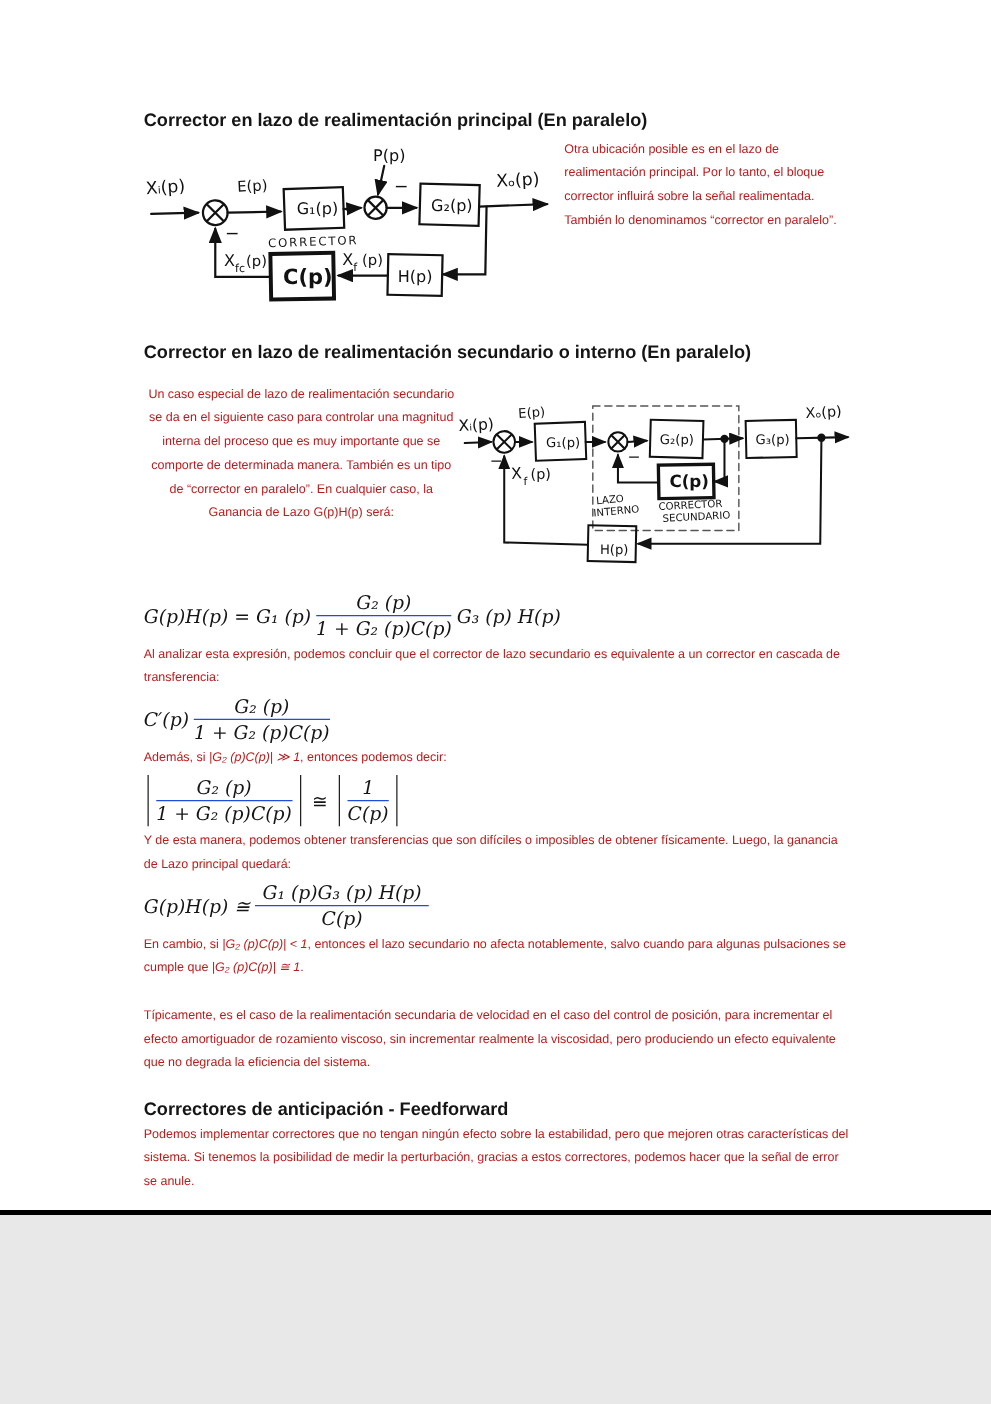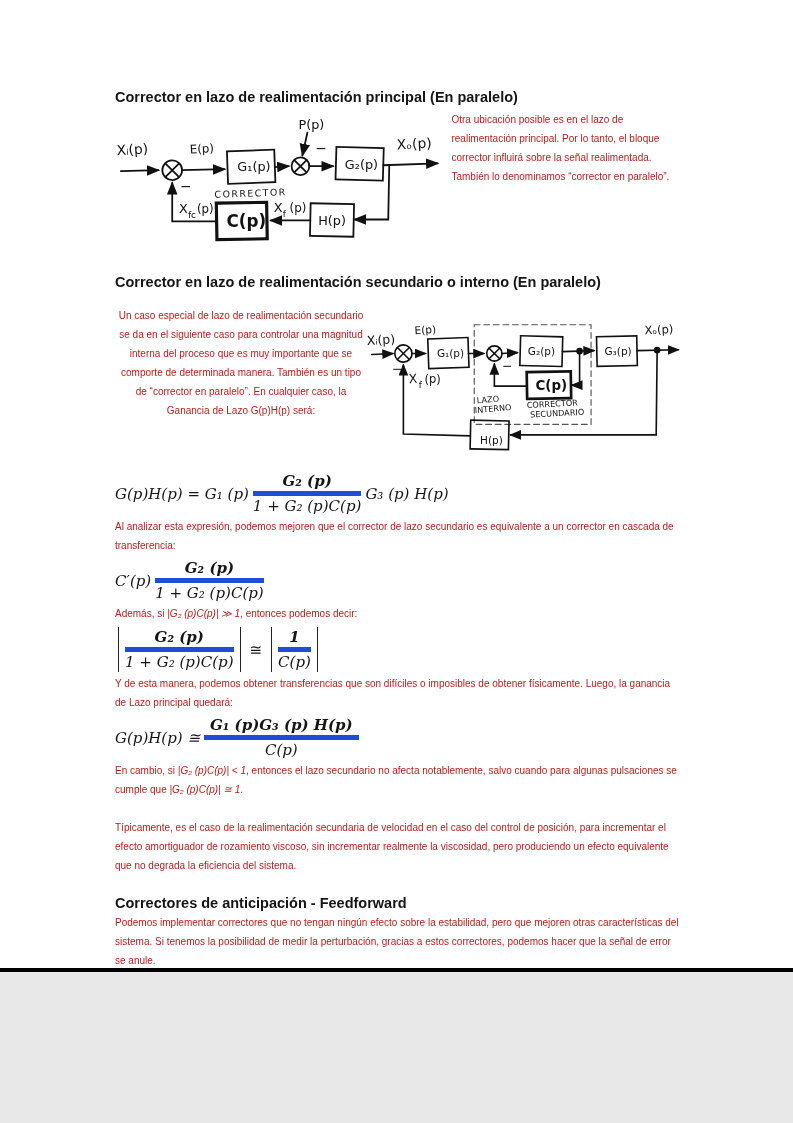--- a/index.html
+++ b/index.html
@@ -27,21 +27,21 @@
   svg text{font-family:"DejaVu Sans",sans-serif;fill:#111;}
   .h2gap{margin-top:13px;}
   
   .eq{
     display:flex;align-items:center;
     font-family:"DejaVu Serif","Liberation Serif",serif;
     font-style:italic;font-size:15px;color:#151515;
     margin:4px 0 2px 0;
   }
   .frac{display:inline-flex;flex-direction:column;text-align:center;margin:0 4px;}
-  .frac .num{border-bottom:5px solid #1d4ed8;padding:0 6px 1px 6px;font-weight:bold;}
+  .frac .num{border-bottom:1px solid #1d4ed8;padding:0 6px 1px 6px;}
   .frac .den{padding-top:1px;}
   .abs{display:inline-flex;align-items:center;border-left:1.4px solid #222;border-right:1.4px solid #222;padding:1px 2px;margin:0 3px;}
   .rel{margin:0 6px;font-style:normal;}
   .m{font-family:Liberation Sans, sans-serif;font-style:italic;}
   p.para{margin:0;}
   .sp{height:19px;}
   .footer{
     position:absolute;left:115px;top:1042px;
     font-size:12px;color:#2a2a2a;
   }
@@ -195,21 +195,21 @@
 
     <div class="eq">
       <span>G(p)H(p) = G₁ (p)</span>
       <span class="frac">
         <span class="num">G₂ (p)</span>
         <span class="den">1 + G₂ (p)C(p)</span>
       </span>
       <span>G₃ (p) H(p)</span>
     </div>
 
-    <p class="para body-text">Al analizar esta expresión, podemos mejoren que el corrector de lazo secundario es equivalente a un corrector en cascada de transferencia:</p>
+    <p class="para body-text">Al analizar esta expresión, podemos concluir que el corrector de lazo secundario es equivalente a un corrector en cascada de transferencia:</p>
 
     <div class="eq">
       <span>C′(p)</span>
       <span class="frac">
         <span class="num">G₂ (p)</span>
         <span class="den">1 + G₂ (p)C(p)</span>
       </span>
     </div>
 
     <p class="para body-text"><span>Además, si </span><span class="m">|G₂ (p)C(p)| ≫ 1</span><span>, entonces podemos decir:</span></p>

